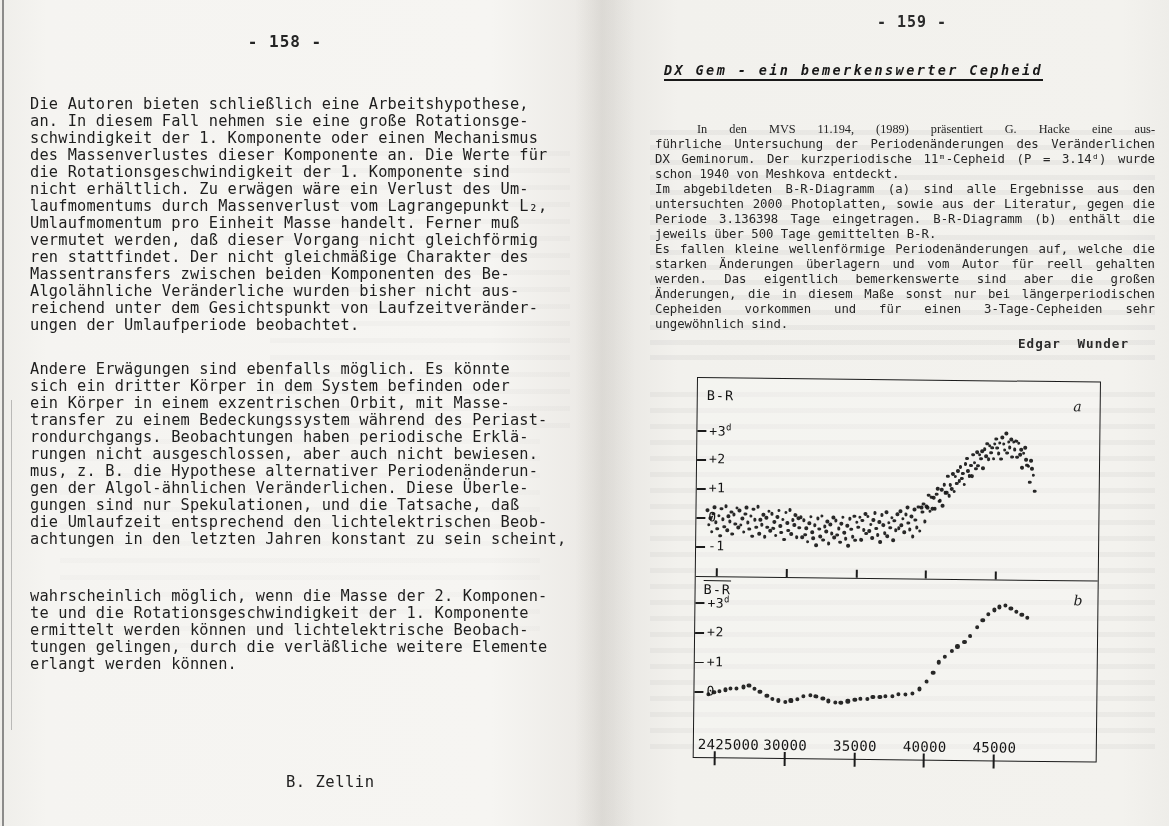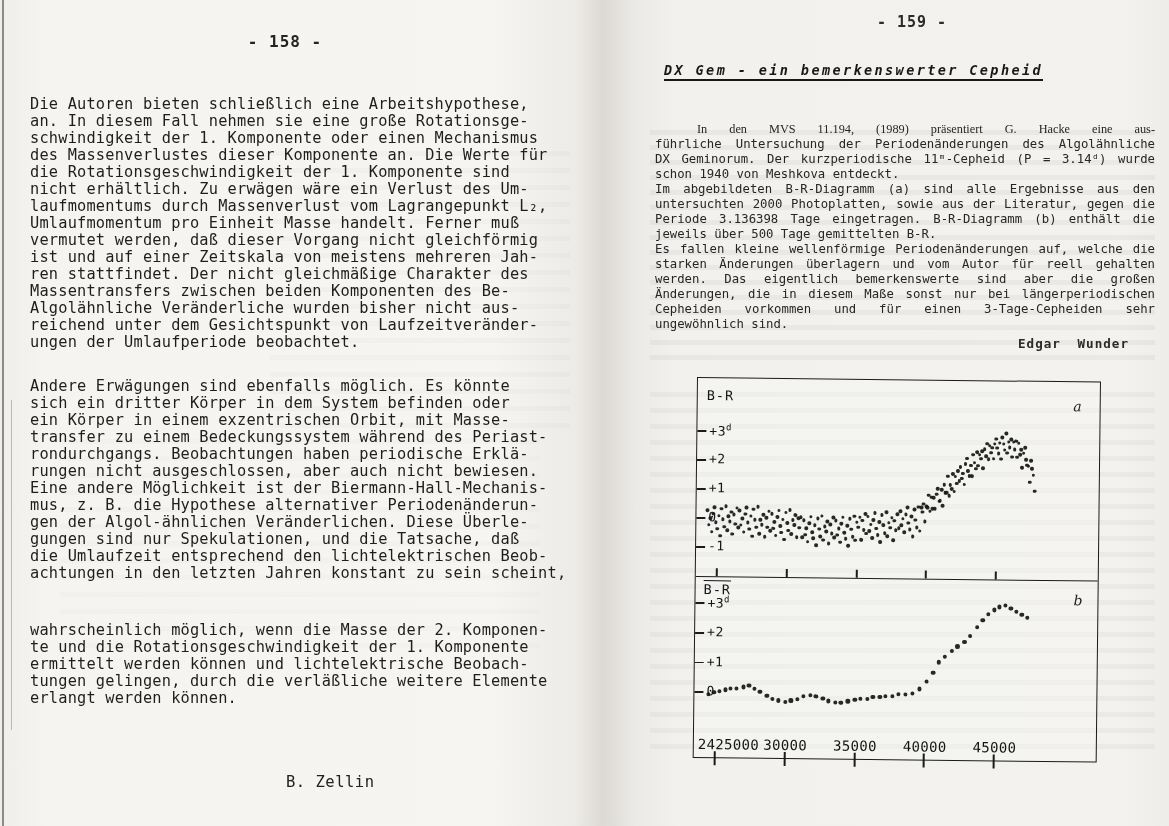--- a/index.html
+++ b/index.html
@@ -98,35 +98,33 @@
       <div class="para">
         <div class="line">Die Autoren bieten schließlich eine Arbeitshypothese,</div>
         <div class="line">an. In diesem Fall nehmen sie eine große Rotationsge-</div>
         <div class="line">schwindigkeit der 1. Komponente oder einen Mechanismus</div>
         <div class="line">des Massenverlustes dieser Komponente an. Die Werte für</div>
         <div class="line">die Rotationsgeschwindigkeit der 1. Komponente sind</div>
         <div class="line">nicht erhältlich. Zu erwägen wäre ein Verlust des Um-</div>
         <div class="line">laufmomentums durch Massenverlust vom Lagrangepunkt L₂,</div>
         <div class="line">Umlaufmomentum pro Einheit Masse handelt. Ferner muß</div>
         <div class="line">vermutet werden, daß dieser Vorgang nicht gleichförmig</div>
-        <div class="line">ist und auf einer Zeitskala von meistens mehreren Jah-</div>
         <div class="line">ren stattfindet. Der nicht gleichmäßige Charakter des</div>
         <div class="line">Massentransfers zwischen beiden Komponenten des Be-</div>
         <div class="line">Algolähnliche Veränderliche wurden bisher nicht aus-</div>
         <div class="line">reichend unter dem Gesichtspunkt von Laufzeitveränder-</div>
         <div class="line">ungen der Umlaufperiode beobachtet.</div>
       </div>
       <div class="para">
         <div class="line">Andere Erwägungen sind ebenfalls möglich. Es könnte</div>
         <div class="line">sich ein dritter Körper in dem System befinden oder</div>
         <div class="line">ein Körper in einem exzentrischen Orbit, mit Masse-</div>
         <div class="line">transfer zu einem Bedeckungssystem während des Periast-</div>
         <div class="line">rondurchgangs. Beobachtungen haben periodische Erklä-</div>
         <div class="line">rungen nicht ausgeschlossen, aber auch nicht bewiesen.</div>
-        <div class="line">Eine andere Möglichkeit ist der Biermann-Hall-Mechanis-</div>
         <div class="line">mus, z. B. die Hypothese alternativer Periodenänderun-</div>
         <div class="line">gen der Algol-ähnlichen Veränderlichen. Diese Überle-</div>
         <div class="line">gungen sind nur Spekulationen, und die Tatsache, daß</div>
         <div class="line">die Umlaufzeit entsprechend den lichtelektrischen Beob-</div>
         <div class="line">achtungen in den letzten Jahren konstant zu sein scheint,</div>
       </div>
       <div class="para">
         <div class="line">wahrscheinlich möglich, wenn die Masse der 2. Komponen-</div>
         <div class="line">te und die Rotationsgeschwindigkeit der 1. Komponente</div>
         <div class="line">ermittelt werden können und lichtelektrische Beobach-</div>
@@ -136,21 +134,21 @@
     </div>
   <div class="lp-sign">B. Zellin</div>
 </div>
 
 <div class="page page-right">
   <div class="pagenum pr-num">- 159 -</div>
   <div class="rp-title">DX Gem  -  ein bemerkenswerter Cepheid</div>
   <div class="rp-text">
       <div class="para">
         <div class="line jl">In den MVS 11.194, (1989) präsentiert G. Hacke eine aus-</div>
-        <div class="line jl">führliche Untersuchung der Periodenänderungen des Algolähnliche</div>
+        <div class="line jl">führliche Untersuchung der Periodenänderungen des Veränderlichen</div>
         <div class="line jl">DX Geminorum. Der kurzperiodische 11ᵐ-Cepheid (P = 3.14ᵈ) wurde</div>
         <div class="line">schon 1940 von Meshkova entdeckt.</div>
       </div>
       <div class="para">
         <div class="line jl">Im abgebildeten B-R-Diagramm (a) sind alle Ergebnisse aus den</div>
         <div class="line jl">untersuchten 2000 Photoplatten, sowie aus der Literatur, gegen die</div>
         <div class="line jl">Periode 3.136398 Tage eingetragen. B-R-Diagramm (b) enthält die</div>
         <div class="line">jeweils über 500 Tage gemittelten B-R.</div>
       </div>
       <div class="para">

